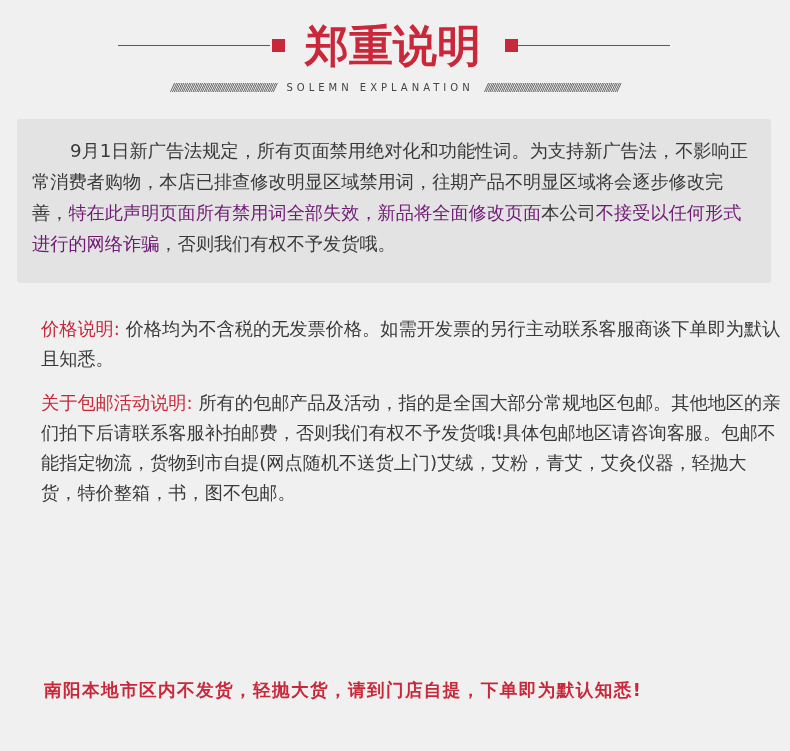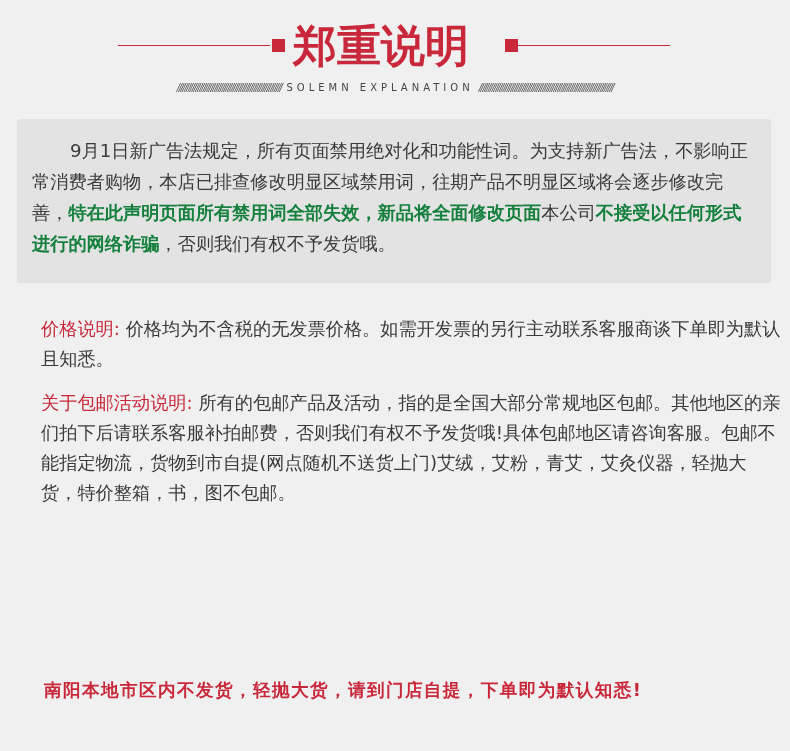--- a/index.html
+++ b/index.html
@@ -5,31 +5,31 @@
   html, body { margin:0; padding:0; }
   body { width:790px; height:751px; background:#f0f0f0; position:relative; overflow:hidden;
          font-family:"DejaVu Sans", "Liberation Sans", sans-serif; color:#333; }
   .title-row { position:absolute; top:18px; left:0; width:790px; height:56px; }
   .hline { position:absolute; top:27px; height:1px; background:#c8283a; }
   .hline.l { left:118px; width:152px; }
   .hline.r { left:518px; width:152px; }
   .sq { position:absolute; top:21px; width:13px; height:13px; background:#c8283a; }
   .sq.l { left:272px; }
   .sq.r { left:505px; }
-  .title { position:absolute; left:281px; top:0; width:200px; text-align:center;
+  .title { position:absolute; left:293px; top:0; width:200px; text-align:center;
            font-size:44px; font-weight:bold; color:#c8283a; letter-spacing:0px; line-height:56px; }
   .subtitle { position:absolute; top:82px; left:0; width:790px; text-align:center;
               font-size:10px; color:#444; letter-spacing:1px; white-space:nowrap; overflow:hidden; }
   .sub-slashes { color:#555; font-style:italic; letter-spacing:-1.5px; }
-  .sub-text { letter-spacing:4px; padding:0 5px; }
+  .sub-text { letter-spacing:4px; padding:0 11px; }
   .notice { position:absolute; left:17px; top:119px; width:754px; height:164px; background:#e3e3e3;
             border-radius:3px; box-sizing:border-box; padding:16px 14px 0 15px;
             font-size:18.2px; line-height:31px; color:#3a3a3a; }
   .notice .indent { display:inline-block; width:38px; }
-  .b { font-weight:bold; color:#15803d; }
+  .b { font-weight:normal; color:#701a75; }
   .sections { position:absolute; left:41px; top:314px; width:740px; font-size:18.2px; line-height:30px; color:#3a3a3a; }
   .sec { margin-bottom:14px; }
   .sec .label { color:#c8283a; font-weight:normal; }
   .final { position:absolute; left:44px; top:678px; font-size:17.6px; font-weight:bold; color:#c8283a; letter-spacing:1.4px; }
 </style>
 </head>
 <body>
 
 <div class="title-row">
   <div class="hline l"></div>

